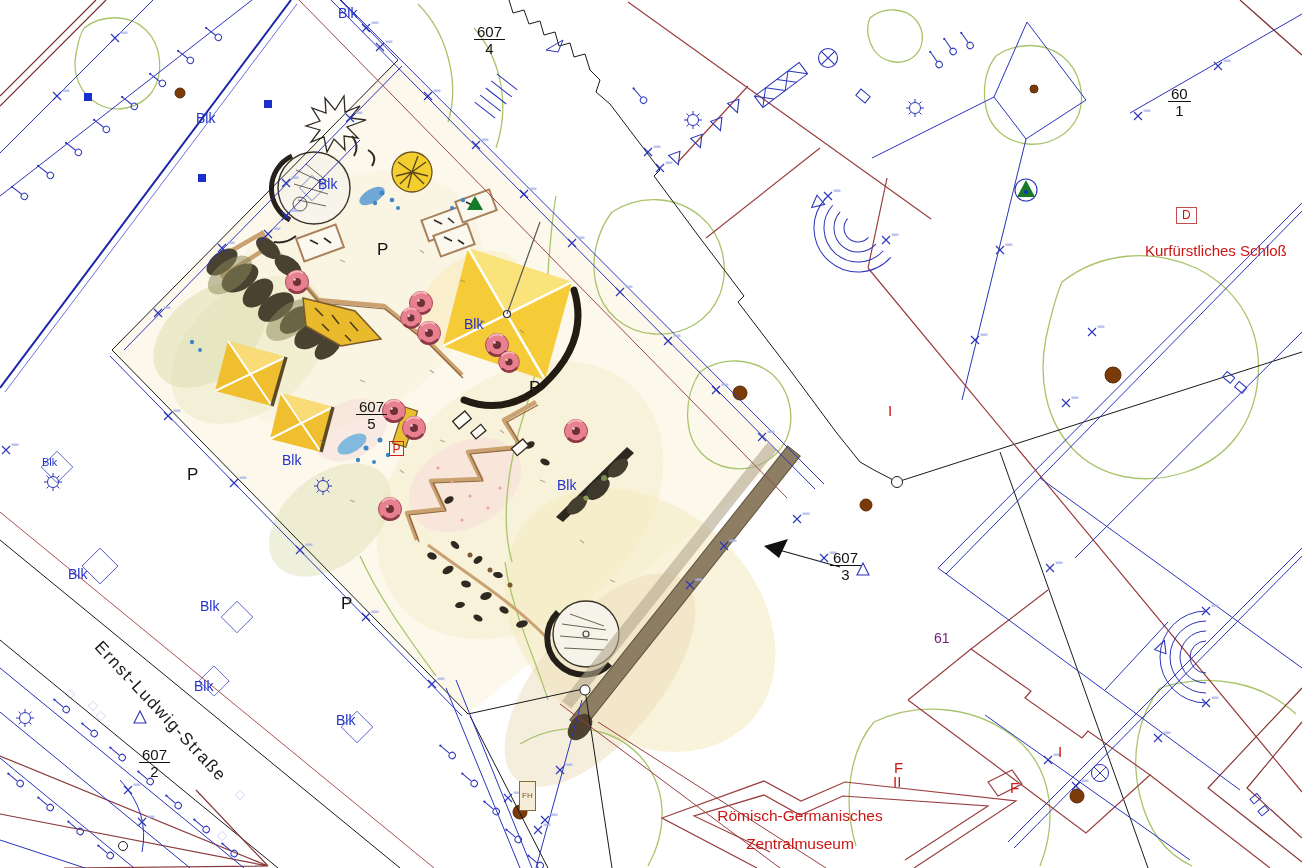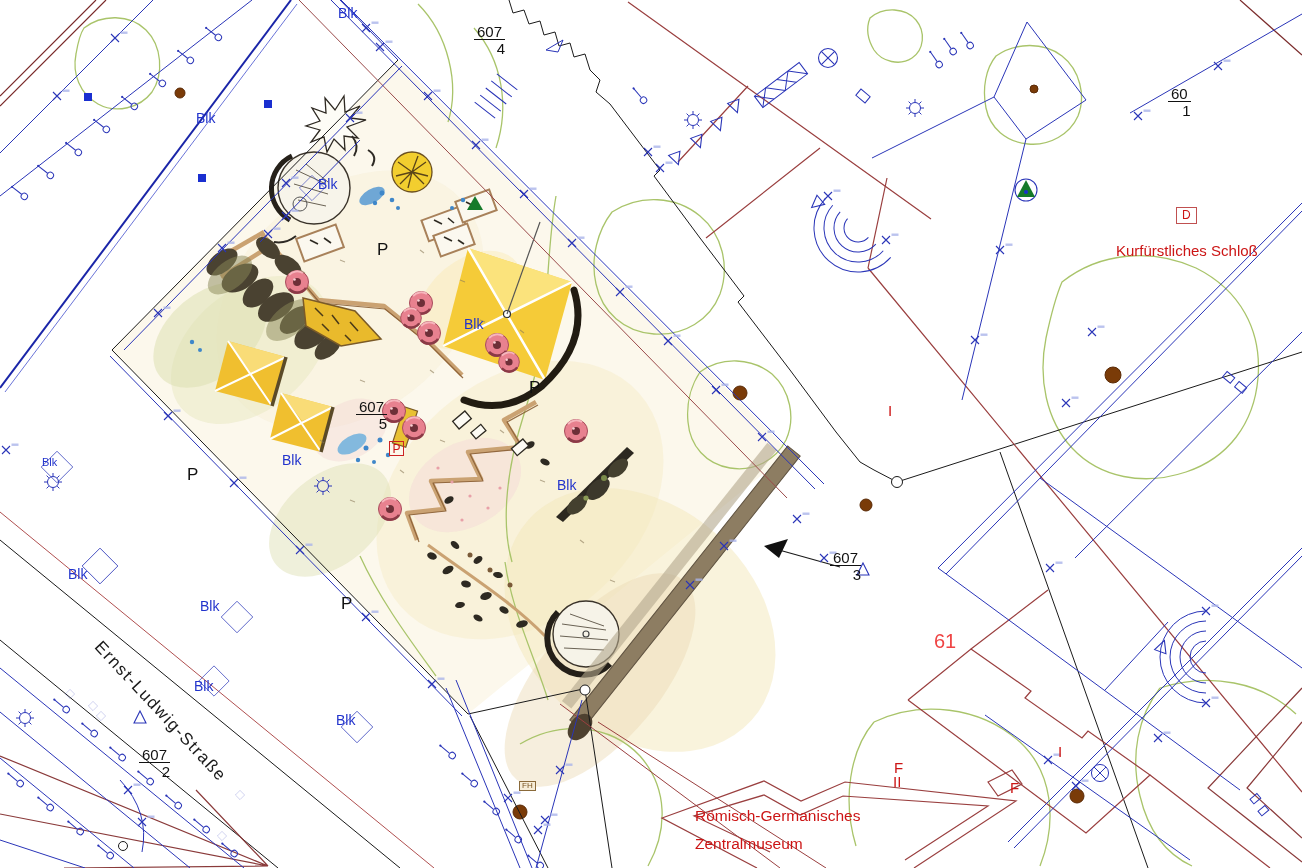--- a/index.html
+++ b/index.html
@@ -4,30 +4,30 @@
 <style>
   html,body{margin:0;padding:0;background:#fff}
   #canvas{position:relative;width:1302px;height:868px;overflow:hidden;background:#fff;
           font-family:"Liberation Sans",sans-serif}
   #plan-svg{position:absolute;left:0;top:0}
   .lab{position:absolute;line-height:1;white-space:nowrap}
   .blk{color:#2233cc;font-size:14px}
   .blk-sm{color:#2233cc;font-size:11px}
   .pl{color:#111;font-size:17px}
   .redl{color:#cc1515;font-size:15px}
-  .num61{color:#ef4444;font-size:20px}
-  .frac{text-align:right;font-size:15px;color:#111}
+  .num61{color:#701a75;font-size:14px}
+  .frac{text-align:center;font-size:15px;color:#111}
   .frac .fnum{display:block;border-bottom:1.3px solid #111;padding:0 3px}
   .frac .fden{display:block;padding-top:1px}
   .dbox{border:1.3px solid #c05050;color:#cc1515;font-size:12px;padding:1px 5px 2px}
   .pbox{border:1.3px solid #cc2222;color:#cc1515;font-size:12px;width:13px;height:13px;
         display:flex;align-items:center;justify-content:center}
-  .fhbox{border:1px solid #8a6a3a;color:#7a5520;font-size:8px;padding:0 2px;background:#f6edd8}
+  .fhbox{border:1px solid #8a6a3a;color:#7a5520;font-size:8px;padding:10px 2px;background:#f6edd8}
   .street{font-size:17px;color:#1a1a1a;transform:rotate(47deg);transform-origin:0 0;letter-spacing:1.5px}
-  .mus{width:210px;text-align:left;font-size:15.5px;color:#cc1515}
+  .mus{width:210px;text-align:center;font-size:15.5px;color:#cc1515}
   .schl{font-size:15px;color:#cc1515}
 </style>
 </head>
 <body>
 
 <div id="canvas">
 <svg id="plan-svg" width="1302" height="868" viewBox="0 0 1302 868">
 <defs>
   <g id="lamp" stroke="#2a35b8" fill="none" stroke-width="1">
     <line y1="-10" y2="2"></line>
@@ -503,21 +503,21 @@
   <span class="fnum">607</span>
   <span class="fden">2</span>
 </div>
 <div class="lab frac" style="left:830px;top:550px">
   <span class="fnum">607</span>
   <span class="fden">3</span>
 </div>
 <div class="lab num61" style="left:934px;top:631px">61</div>
 
 <div class="lab dbox" style="left:1176px;top:207px">D</div>
-<div class="lab schl" style="left:1116px;top:243px">Kurfürstliches Schloß</div>
+<div class="lab schl" style="left:1145px;top:243px">Kurfürstliches Schloß</div>
 <div class="lab mus" style="left:695px;top:808px">Römisch-Germanisches</div>
 <div class="lab mus" style="left:695px;top:836px">Zentralmuseum</div>
 <div class="lab street" style="left:104px;top:638px">Ernst-Ludwig-Straße</div>
 
 <div class="lab blk" style="left:338px;top:6px">Blk</div>
 <div class="lab blk" style="left:196px;top:111px">Blk</div>
 <div class="lab blk" style="left:318px;top:177px">Blk</div>
 <div class="lab blk" style="left:464px;top:317px">Blk</div>
 <div class="lab blk" style="left:282px;top:453px">Blk</div>
 <div class="lab blk-sm" style="left:42px;top:457px">Blk</div>

